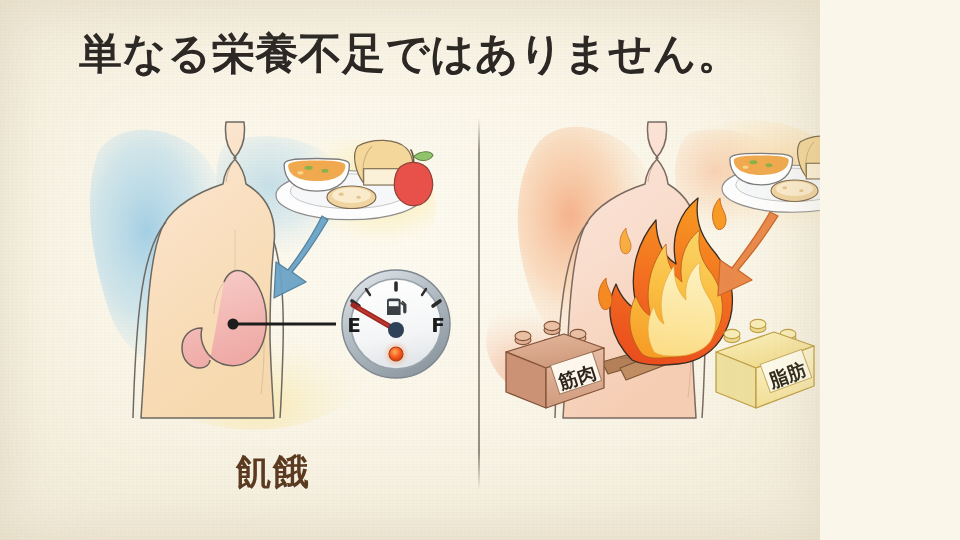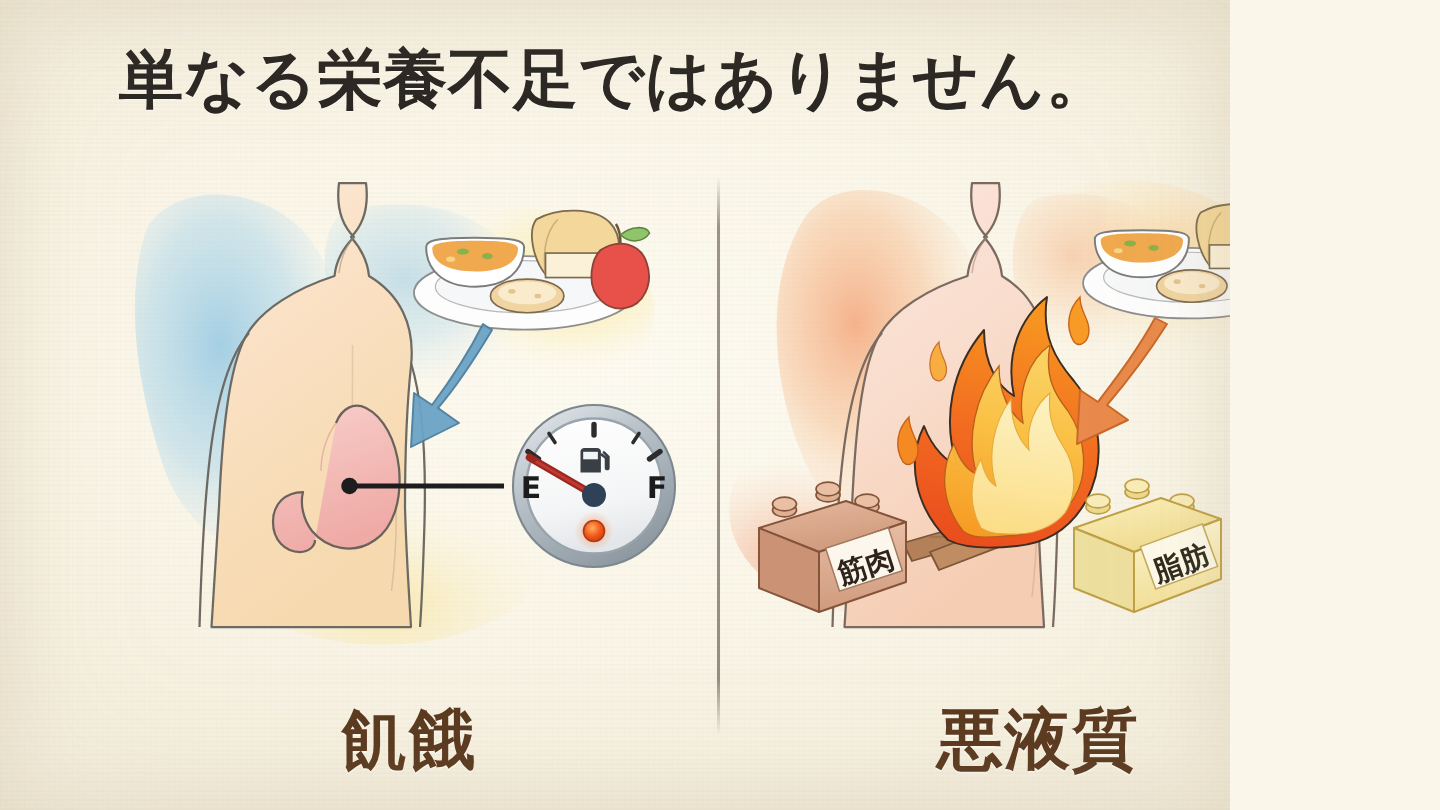--- a/index.html
+++ b/index.html
@@ -58,22 +58,22 @@
   #divider {
     position: absolute;
     left: 478px; top: 118px;
     width: 1.5px; height: 372px;
     background: linear-gradient(to bottom, rgba(140,132,118,0) 0%, rgba(122,114,100,.75) 9%, rgba(122,114,100,.78) 90%, rgba(140,132,118,0) 100%);
   }
 
   
   .caption {
     position: absolute;
-    top: 464px;
-    font-size: 44px;
+    top: 448px;
+    font-size: 36px;
     font-weight: 700;
     color: #5b3a20;
     font-family: Liberation Serif, serif;
     letter-spacing: .02em;
     text-shadow: 0 1px 0 rgba(255,255,255,.5);
     white-space: nowrap;
   }
   #caption-left  { left: 78px;  width: 390px; text-align: center; }
   #caption-right { left: 492px; width: 400px; text-align: center; }
 
@@ -405,21 +405,20 @@
       </g>
 
       <g>
         <path d="M286,104 C272,126 258,144 246,158 L260,168 L226,184 L228,148 L240,156
                  C252,140 266,122 278,100 Z" fill="#e98a4c" stroke="#c96828" stroke-width="1.3" stroke-linejoin="round"></path>
       </g>
     </svg>
   </div>
 
   <div class="caption" id="caption-left">飢餓</div>
-  <div class="caption" id="caption-right">悪液質</div>
 
   <div id="mascot">
     <svg viewBox="0 0 58 62" width="58" height="62">
       <defs>
         <linearGradient id="furG" x1="0" y1="0" x2="0.3" y2="1">
           <stop offset="0%" stop-color="#e8b77e"></stop>
           <stop offset="100%" stop-color="#d0914f"></stop>
         </linearGradient>
         <linearGradient id="hatG" x1="0" y1="0" x2="0.3" y2="1">
           <stop offset="0%" stop-color="#a0693a"></stop>

